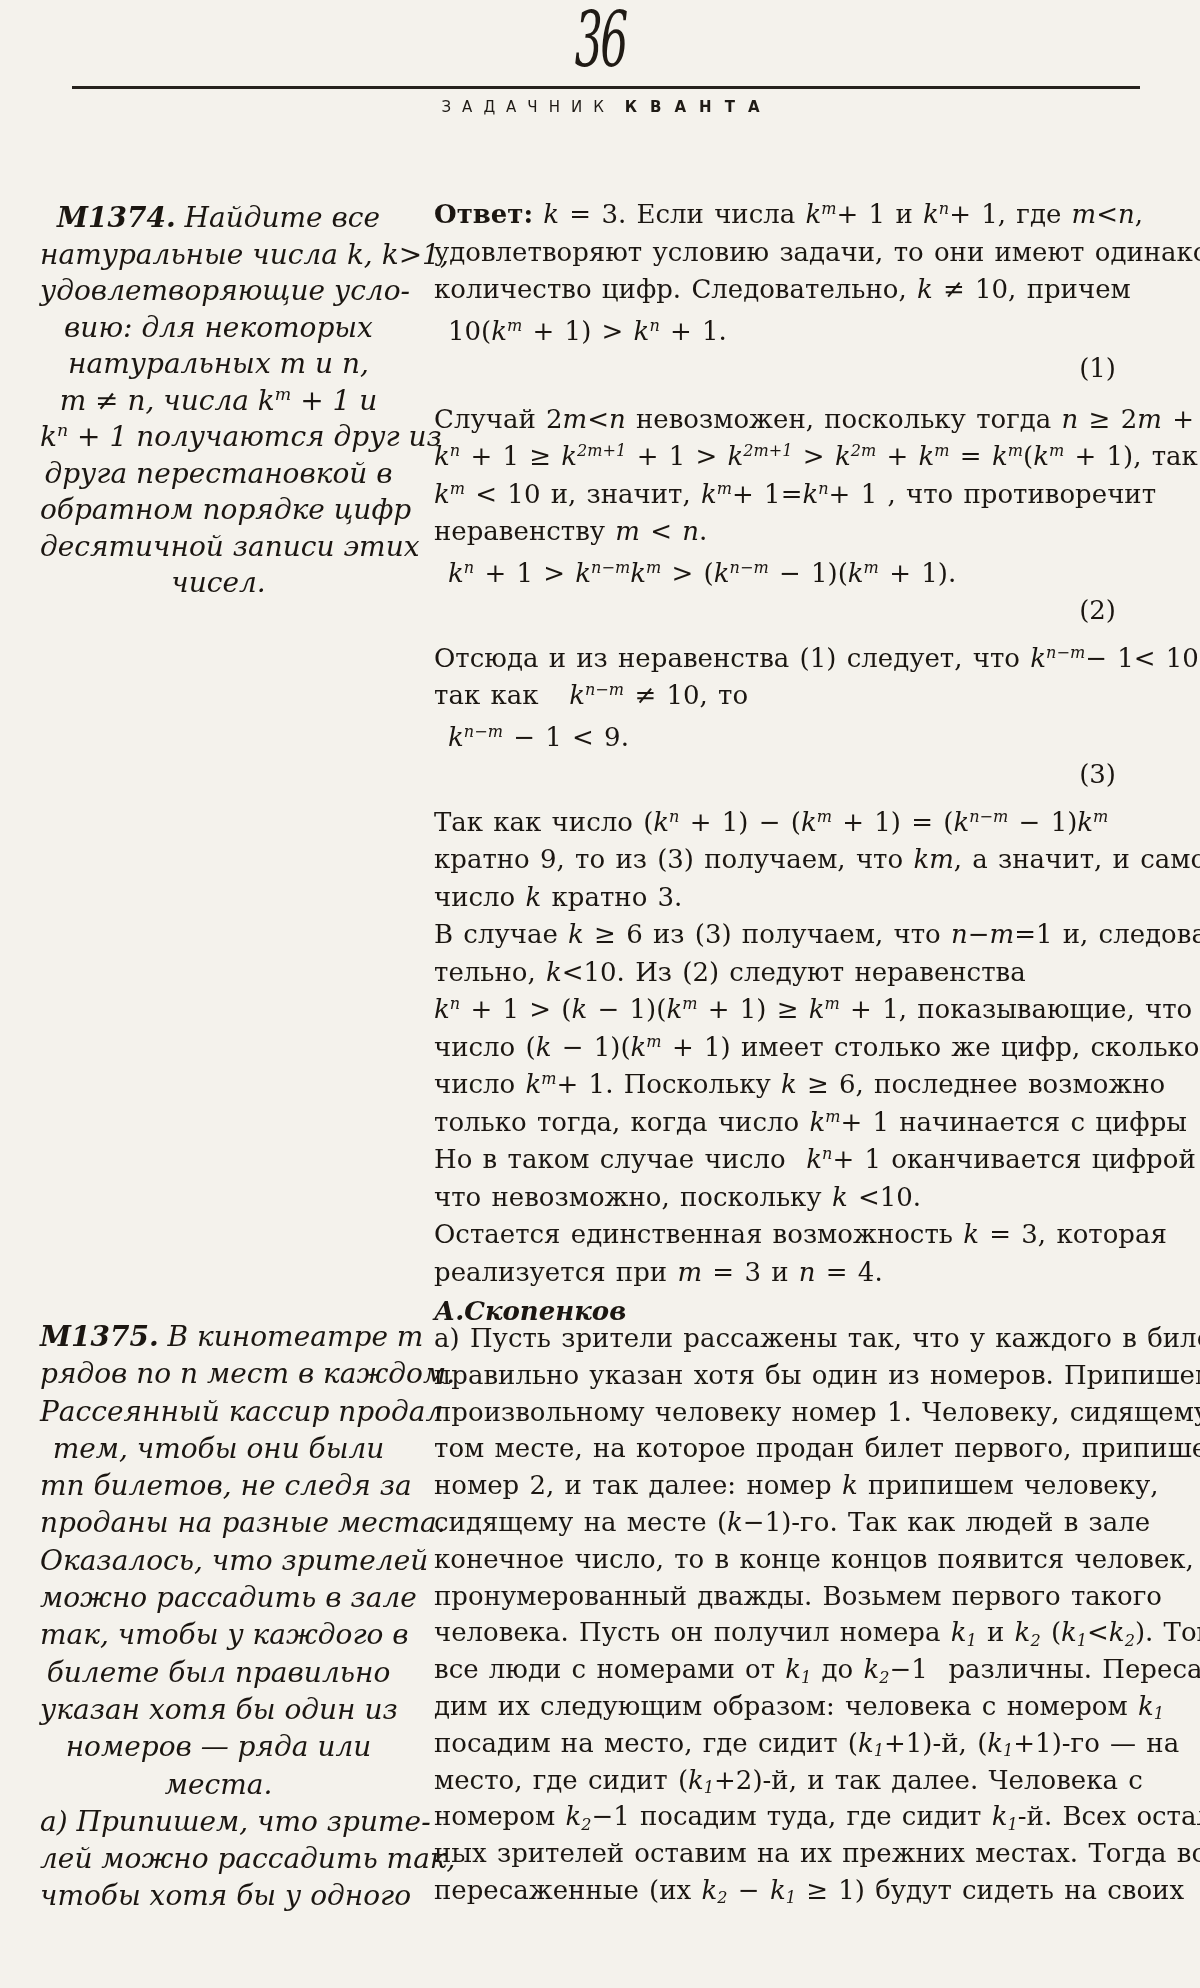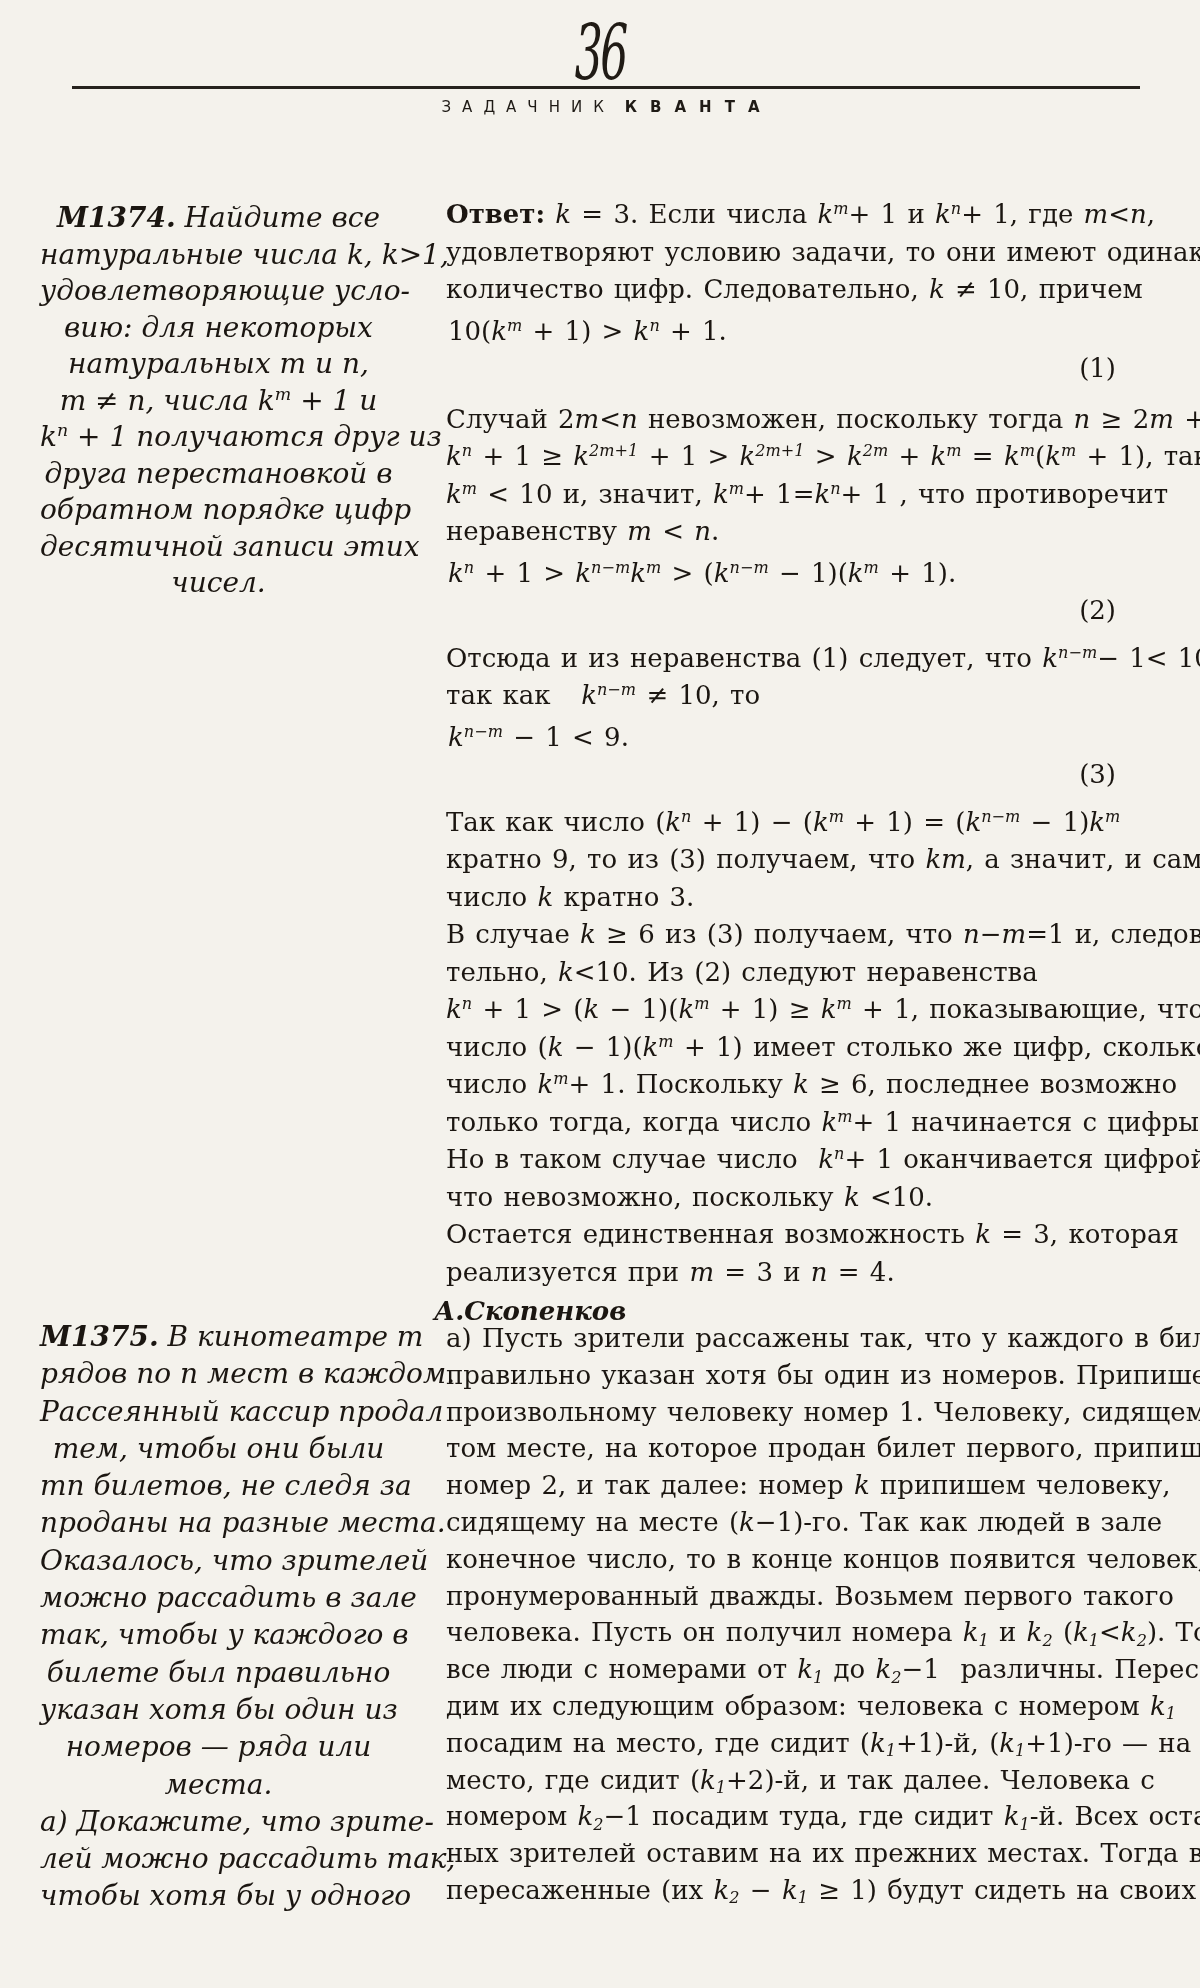--- a/index.html
+++ b/index.html
@@ -5,21 +5,21 @@
   * { margin:0; padding:0; box-sizing:border-box; }
   html,body { background:#f4f2ec; }
   body {
     width:1200px; height:1988px;
     font-family:"DejaVu Serif","Liberation Serif",serif;
     color:#1b1611; overflow:hidden;
   }
   .page { position:relative; width:1200px; height:1988px; background:#f4f2ec; }
 
   .pagenum {
-    position:absolute; top:20px; left:0; width:1200px; text-align:center;
+    position:absolute; top:7px; left:0; width:1200px; text-align:center;
     font-size:76px; line-height:66px; font-style:italic; font-weight:400; color:#201b15;
   }
   .pagenum .squeeze { display:inline-block; transform:scaleX(.58); letter-spacing:-4px; }
 
   .rule { position:absolute; top:86px; left:72px; width:1068px; height:3px; background:#26221d; }
 
   .header {
     position:absolute; top:98px; left:0; width:1214px; text-align:center;
     font-family:"DejaVu Sans","Liberation Sans",sans-serif; font-size:15px; color:#1f1b16;
   }
@@ -31,21 +31,21 @@
     font-style:italic; font-size:28px;
   }
   .stmt-1374 { top:200px;  line-height:36.5px; }
   .stmt-1375 { top:1318px; line-height:37.3px; }
 
   .sol { position:absolute; left:434px; width:756px; font-size:26px; }
   .sol-1374 { top:196px;  line-height:37.5px; }
   .sol-1375 { top:1320px; line-height:36.8px; }
 
   .line { white-space:pre; }
-  .sol .line { word-spacing:2px;margin-left:12px; }
+  .sol .line { word-spacing:2px; }
   .line.eqline { display:flex; margin:4px 0 10px 14px;flex-direction:column; }
   .eqline .num { margin-left:auto; padding-right:74px; font-style:normal; }
   .line.para { margin-top:13px; }
 
   .author { font-weight:700; font-style:italic; font-size:26px; margin-top:2px; }
 
   b { font-weight:700; }
   i { font-style:italic; }
   sup { font-size:.62em; font-style:italic; line-height:0; vertical-align:baseline; position:relative; top:-.55em; }
   sub { font-size:.62em; font-style:italic; line-height:0; vertical-align:baseline; position:relative; top:.28em; }
@@ -115,21 +115,21 @@
       <div class="line">тем, чтобы они были</div>
       <div class="line">mn билетов, не следя за</div>
       <div class="line">проданы на разные места.</div>
       <div class="line">Оказалось, что зрителей</div>
       <div class="line">можно рассадить в зале</div>
       <div class="line">так, чтобы у каждого в</div>
       <div class="line">билете был правильно</div>
       <div class="line">указан хотя бы один из</div>
       <div class="line">номеров — ряда или</div>
       <div class="line">места.</div>
-      <div class="line">а) Докажите, что зрите-</div>
+      <div class="line">а) Припишем, что зрите-</div>
       <div class="line">лей можно рассадить так,</div>
       <div class="line">чтобы хотя бы у одного</div>
     </div>
 
   <div class="sol sol-1375">
     <div>
         <div class="line">а) Пусть зрители рассажены так, что у каждого в билете</div>
         <div class="line">правильно указан хотя бы один из номеров. Припишем</div>
         <div class="line">произвольному человеку номер 1. Человеку, сидящему на</div>
         <div class="line">том месте, на которое продан билет первого, припишем</div>

